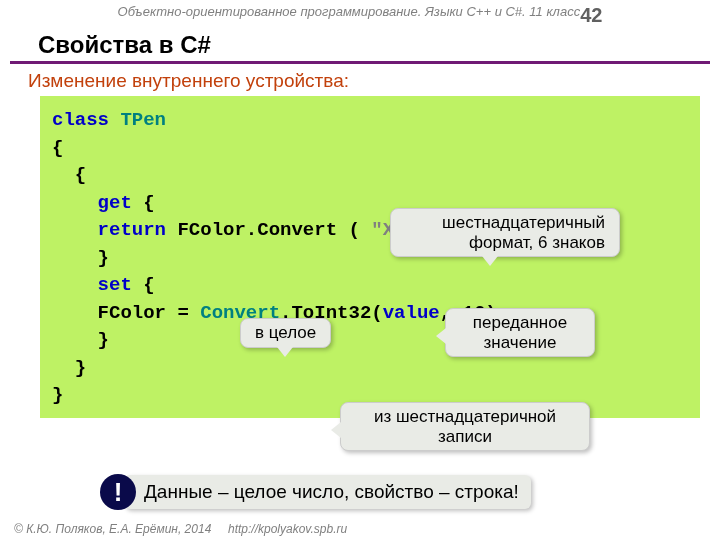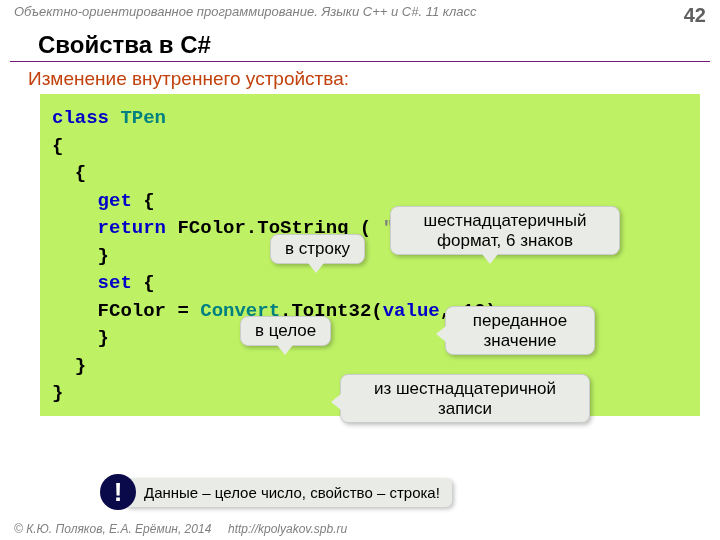--- a/index.html
+++ b/index.html
@@ -6,38 +6,38 @@
     margin: 0;
     font-family: Arial, sans-serif;
     background: #fff;
     width: 720px;
     height: 540px;
     overflow: hidden;
     position: relative;
   }
   .header {
     display: flex;
-    justify-content: space-between;
+    justify-content: center;
     padding: 4px 14px 0 14px;
     color: #808080;
     font-size: 13px;
     font-style: italic;
   }
   .page-num {
     font-style: normal;
     font-weight: bold;
     color: #606060;
     font-size: 20px;
   }
   .title {
     font-size: 24px;
     font-weight: bold;
     color: #000;
     padding: 4px 14px 2px 28px;
-    border-bottom: 1px solid #701a75;
+    border-bottom: 3px solid #701a75;
     margin: 0 10px 6px 10px;
   }
   .subtitle {
     color: #c2410c;
     font-size: 19px;
     padding-left: 28px;
   }
   .codeblock {
     background: #bef264;
     margin: 4px 20px 0 40px;
@@ -103,21 +103,21 @@
     display: flex;
     align-items: center;
     justify-content: center;
     z-index: 2;
     margin-right: -12px;
   }
   .note-box {
     background: #e9ebe6;
     border-radius: 6px;
     padding: 6px 12px 6px 20px;
-    font-size: 15px;
+    font-size: 19px;
     box-shadow: 2px 2px 4px rgba(0,0,0,0.25);
   }
   .footer {
     position: absolute;
     left: 14px;
     bottom: 4px;
     font-size: 12px;
     color: #808080;
     font-style: italic;
   }
@@ -131,35 +131,34 @@
 </div>
 
 <div class="title">Свойства в C#</div>
 <div class="subtitle">Изменение внутреннего устройства:</div>
 
 <div class="codeblock">
   <div><span class="kw">class</span><span class="cls"> TPen</span></div>
   <div>{</div>
   <div>&nbsp;&nbsp;<span>{</span></div>
   <div>&nbsp;&nbsp;&nbsp;&nbsp;<span class="kw">get</span><span> {</span></div>
-  <div>&nbsp;&nbsp;&nbsp;&nbsp;<span class="kw">return</span><span> FColor.ToString ( </span><span class="str">"X6"</span><span> );</span></div>
+  <div>&nbsp;&nbsp;&nbsp;&nbsp;<span class="kw">return</span><span> FColor.Convert ( </span><span class="str">"X6"</span><span> );</span></div>
   <div>&nbsp;&nbsp;&nbsp;&nbsp;<span>}</span></div>
   <div>&nbsp;&nbsp;&nbsp;&nbsp;<span class="kw">set</span><span> {</span></div>
   <div>&nbsp;&nbsp;&nbsp;&nbsp;<span>FColor = </span><span class="type">Convert</span><span>.ToInt32(</span><span class="val">value</span><span>, 16);</span></div>
   <div>&nbsp;&nbsp;&nbsp;&nbsp;<span>}</span></div>
   <div>&nbsp;&nbsp;<span>}</span></div>
   <div>}</div>
 
-  <div class="callout tail-down" style="top:140px; left:230px;">в строку</div>
-  <div class="callout tail-down" style="top:112px; left:350px; white-space:normal; width:200px;">шестнадцатеричный
+  <div class="callout tail-down" style="top:112px; left:350px; white-space:normal; width:200px;text-align:right;">шестнадцатеричный
 формат, 6 знаков</div>
   <div class="callout tail-down" style="top:222px; left:200px;">в целое</div>
   <div class="callout tail-left" style="top:212px; left:405px; white-space:normal; width:120px;">переданное
 значение</div>
-  <div class="callout tail-left" style="top:280px; left:300px; white-space:normal; width:220px;">из шестнадцатеричной
+  <div class="callout tail-left" style="top:306px; left:300px; white-space:normal; width:220px;">из шестнадцатеричной
 записи</div>
 </div>
 
 <div class="note-row">
   <div class="bang">!</div>
   <div class="note-box">Данные – целое число, свойство – строка!</div>
 </div>
 
 <div class="footer">
   <span>© К.Ю. Поляков, Е.А. Ерёмин, 2014</span>

